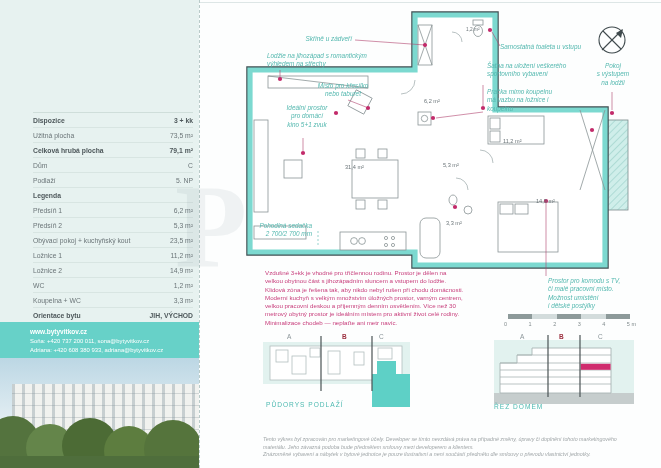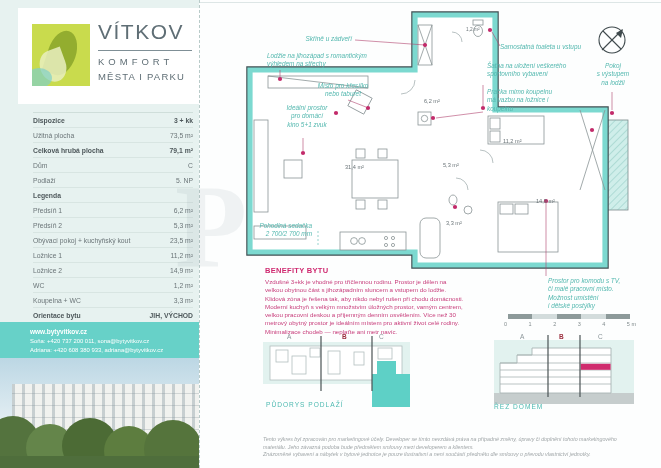--- a/index.html
+++ b/index.html
@@ -64,31 +64,20 @@
   .disclaimer{left:263px;top:436px;width:392px;font-size:5.3px;font-style:italic;color:#a0a6a8;line-height:1.45;white-space:pre-line;}
 </style>
 </head>
 <body>
 
 <div class="page">
 
   <div class="abs topline"></div>
 
   <div class="abs sidebar">
-    <div class="abs logo-card">
-      <div class="abs logo-mark">
-        <div class="abs petal1"></div>
-        <div class="abs petal2"></div>
-        <div class="abs petal3"></div>
-      </div>
-      <div class="abs logo-title">VÍTKOV</div>
-      <div class="abs logo-rule"></div>
-      <div class="abs logo-sub1">KOMFORT</div>
-      <div class="abs logo-sub2">MĚSTA I PARKU</div>
-    </div>
 
     <div class="abs specs">
       <div class="spec-row b">
           <span class="lab">Dispozice</span>
           <span class="val">3 + kk</span>
         </div>
       <div class="spec-row">
           <span class="lab">Užitná plocha</span>
           <span class="val">73,5 m²</span>
         </div>
@@ -314,21 +303,20 @@
   <div class="abs scalebar-labels">
     <span>0</span>
     <span>1</span>
     <span>2</span>
     <span>3</span>
     <span>4</span>
     <span>5 m</span>
   </div>
 
   <div class="abs benefits">
-    <div class="benefits-title">BENEFITY BYTU</div>
     <div class="benefits-body">Vzdušné 3+kk je vhodné pro tříčlennou rodinu. Prostor je dělen na velkou obytnou část s jihozápadním sluncem a vstupem do lodžie. Klidová zóna je řešena tak, aby nikdo nebyl rušen při chodu domácnosti. Moderní kuchyň s velkým množstvím úložných prostor, varným centrem, velkou pracovní deskou a příjemným denním osvětlením. Více než 30 metrový obytný prostor je ideálním místem pro aktivní život celé rodiny. Minimalizace chodeb — neplaťte ani metr navíc.</div>
   </div>
 
   <span class="abs diag-letter" style="left:287px;top:333px;">A</span>
   <span class="abs diag-letter bb" style="left:342px;top:333px;">B</span>
   <span class="abs diag-letter" style="left:379px;top:333px;">C</span>
   <svg class="abs" style="left:262px;top:331px;width:150px;height:80px;pointer-events:none;" viewBox="0 0 150 80">
     <rect x="1" y="11" width="147" height="42" fill="#e2f2ef"></rect>
     <g fill="#ffffff" stroke="#b2bebe" stroke-width="0.8">
       <rect x="8" y="15" width="132" height="34"></rect>

